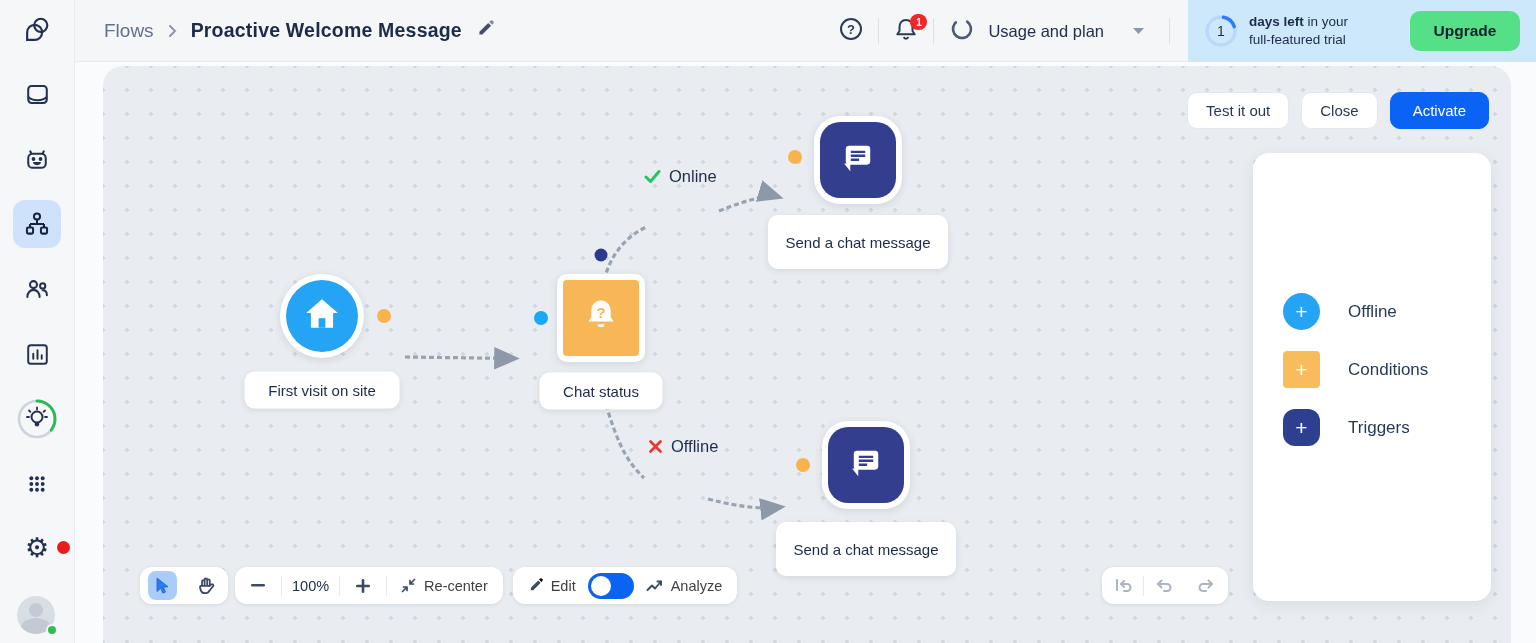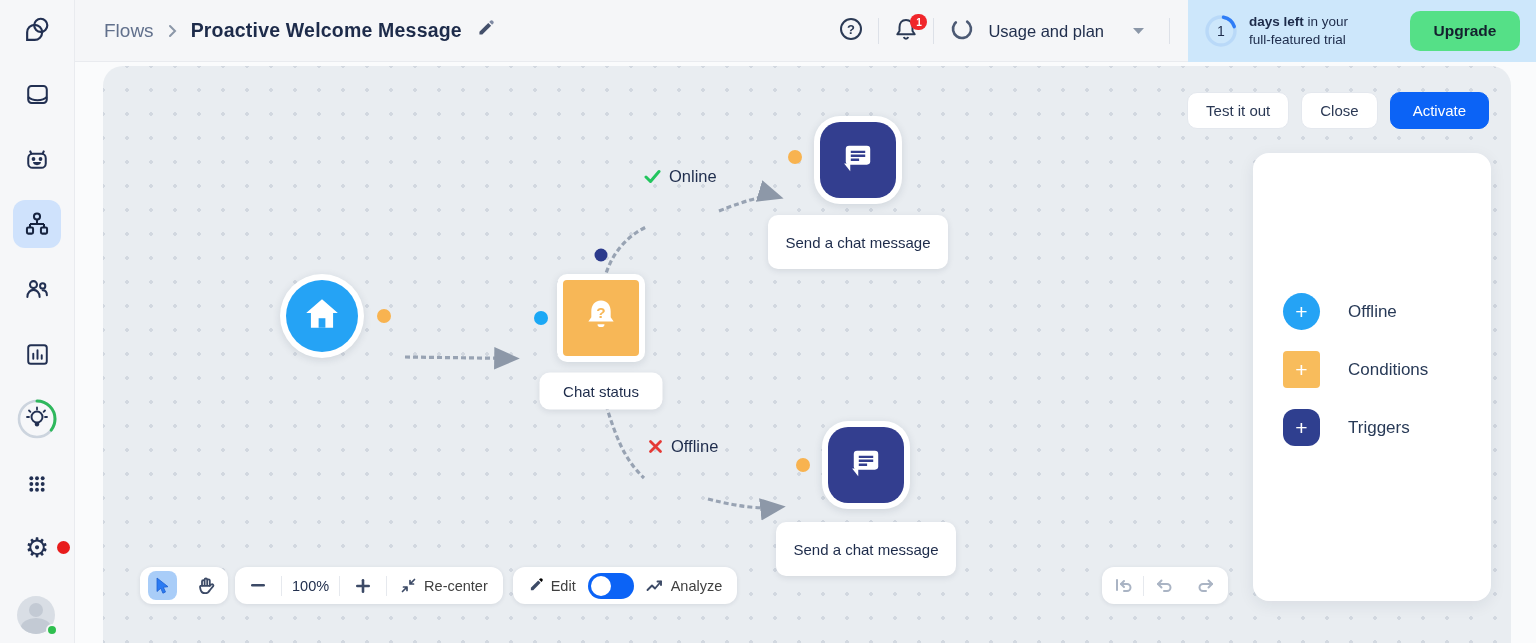--- a/index.html
+++ b/index.html
@@ -269,20 +269,21 @@
           <div class="trigger-core">
         <span>
           <svg width="38" height="36" viewBox="0 0 36 34">
                 <path d="M18 3 L33 16 H28.5 V30 H7.5 V16 H3 z" fill="#fff"></path>
                 <rect x="14.8" y="21" width="6.4" height="9" fill="#25a3f5"></rect>
               </svg>
         </span>
       </div>
         </div>
     </div>
+    <div class="node-label" style="left:219px; top:324px; width:155px; height:37px;">First visit on site</div>
 
     <div class="node-wrap" style="left:498px; top:252px;">
       <div class="node-ring cond-ring">
           <div class="cond-core">
         <span style="position:relative; display:block;">
           <svg width="44" height="44" viewBox="0 0 40 40">
             <path d="M20 6 c-6 0 -8.8 4.6 -8.8 10 v5.2 L8.5 25 h23 L28.8 21.2 V16 c0-5.4-2.8-10-8.8-10 z" fill="#fff"></path>
             <path d="M16.8 27.5 a3.2 2.6 0 0 0 6.4 0 z" fill="#fff"></path>
             <text x="20" y="21.5" text-anchor="middle" font-size="14" font-weight="bold" fill="#f7b757" font-family="Liberation Sans, sans-serif">?</text>
           </svg>

